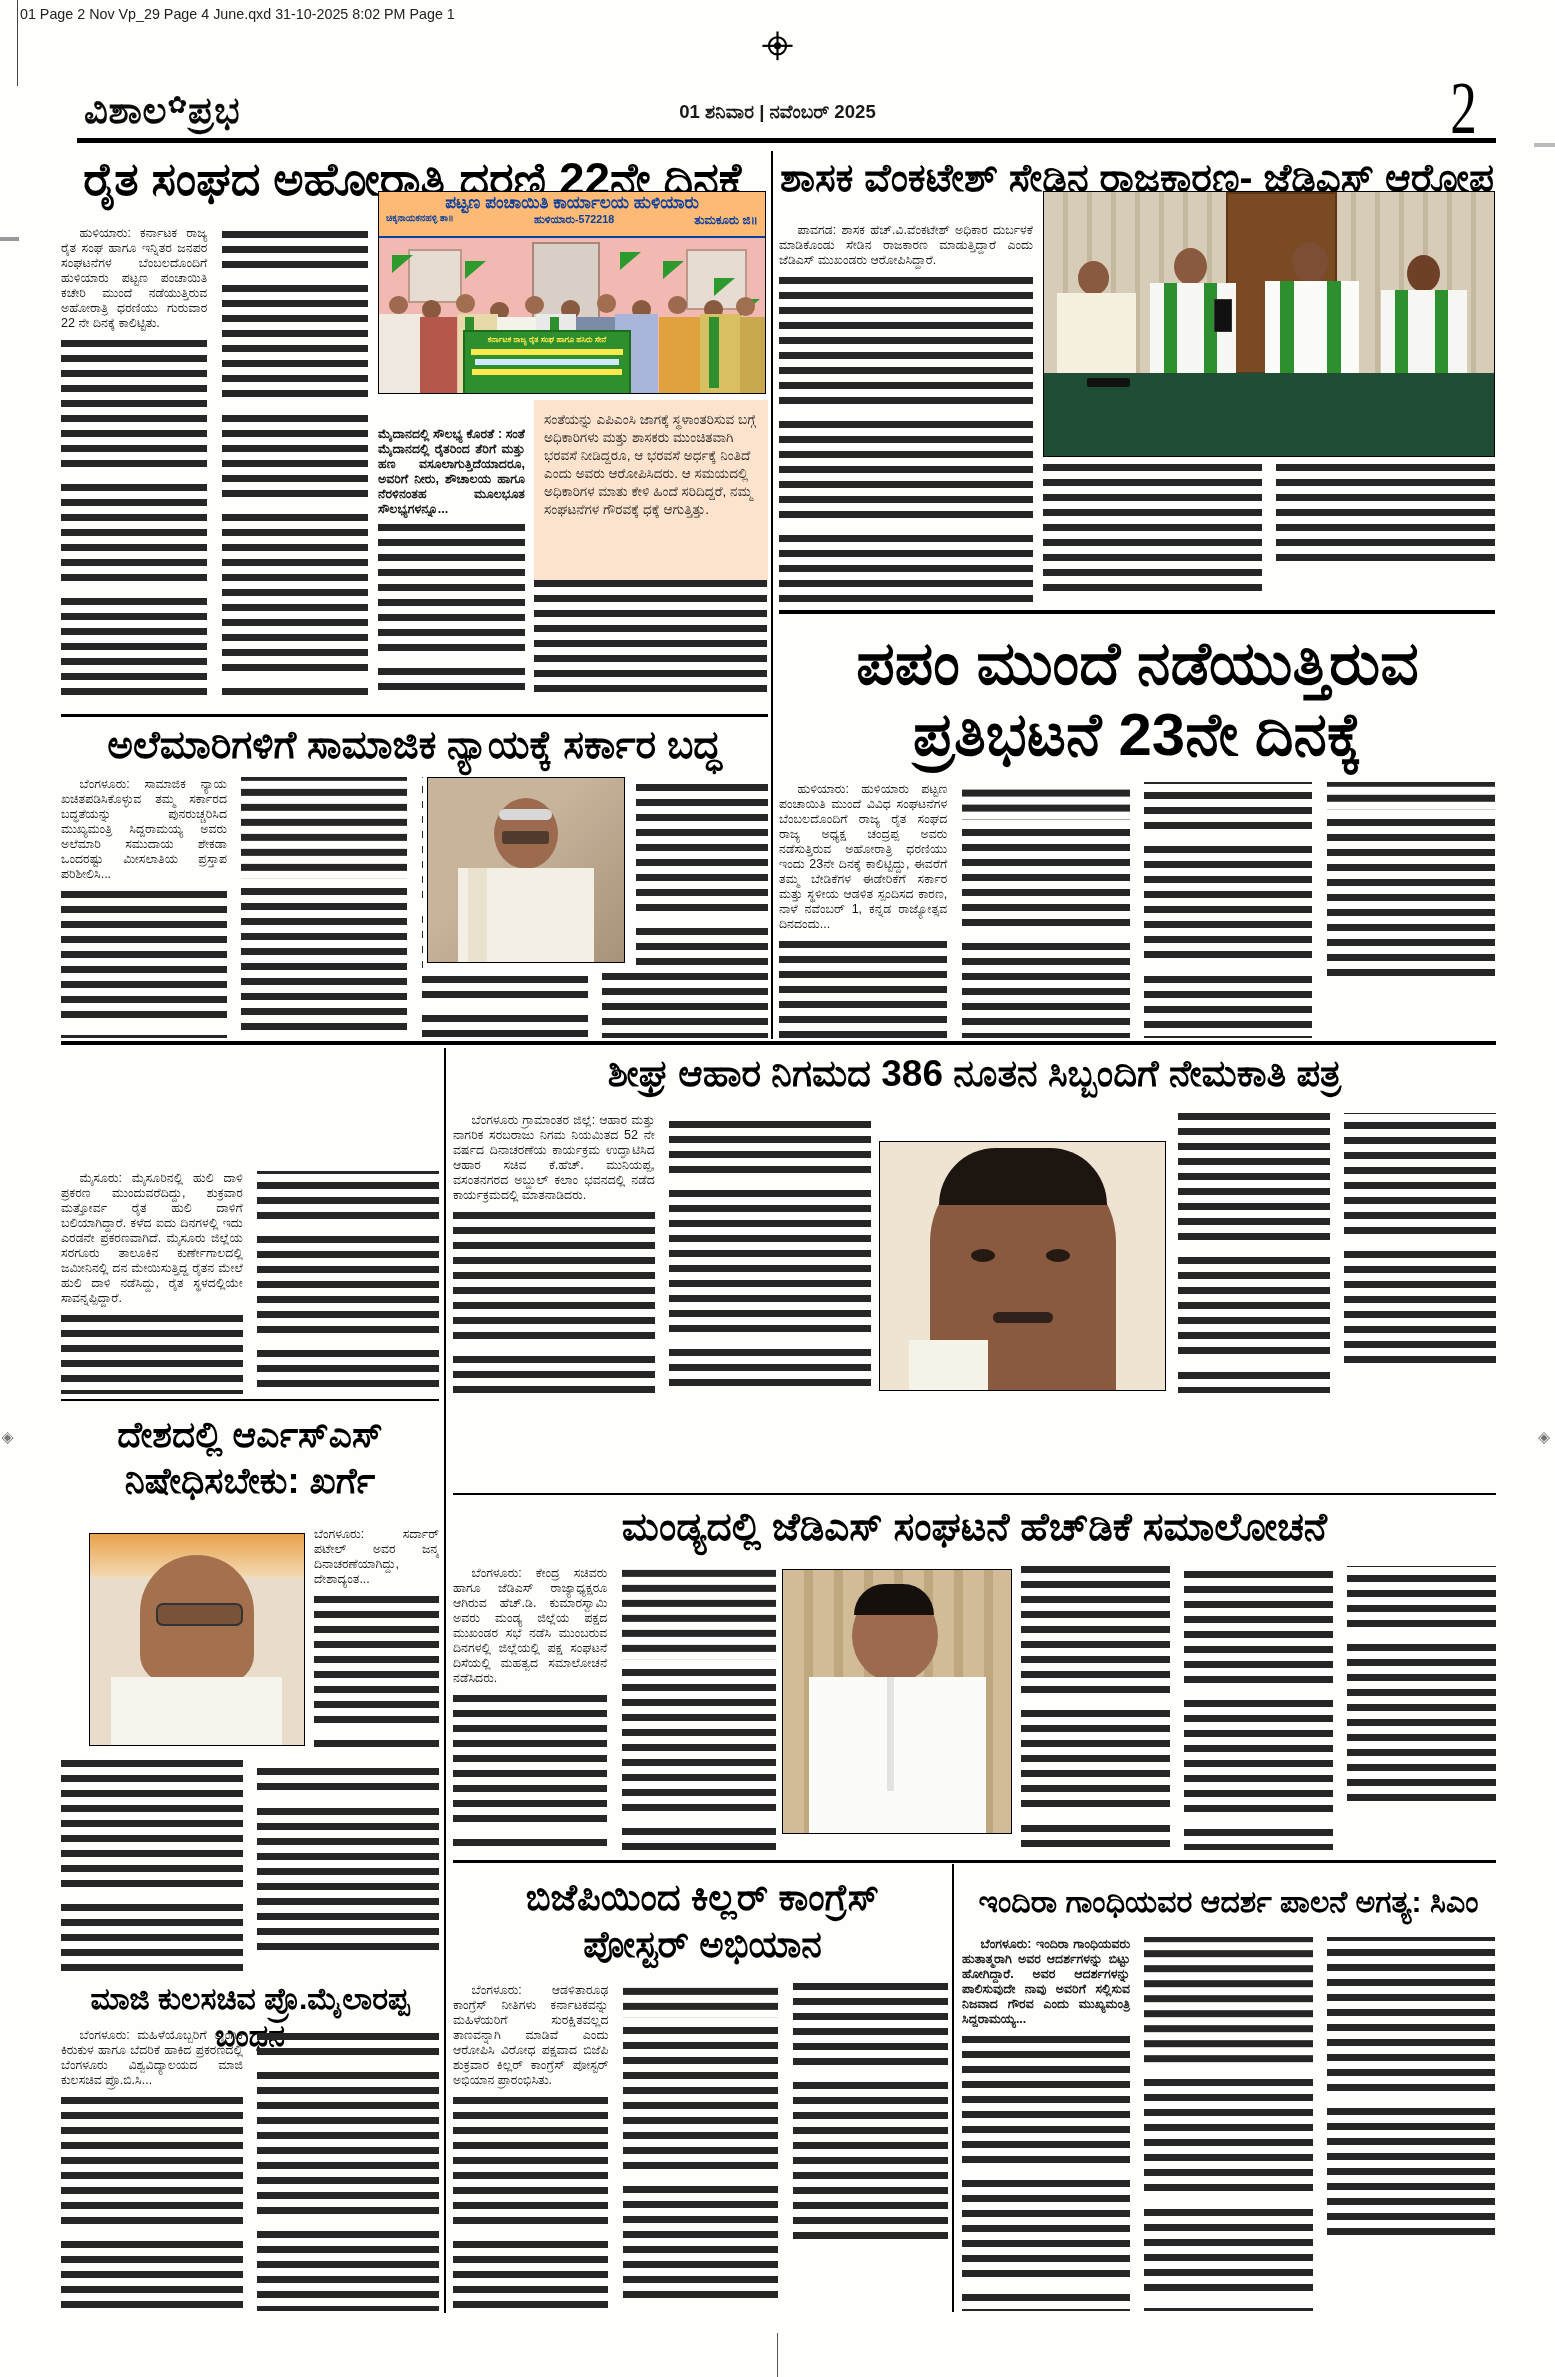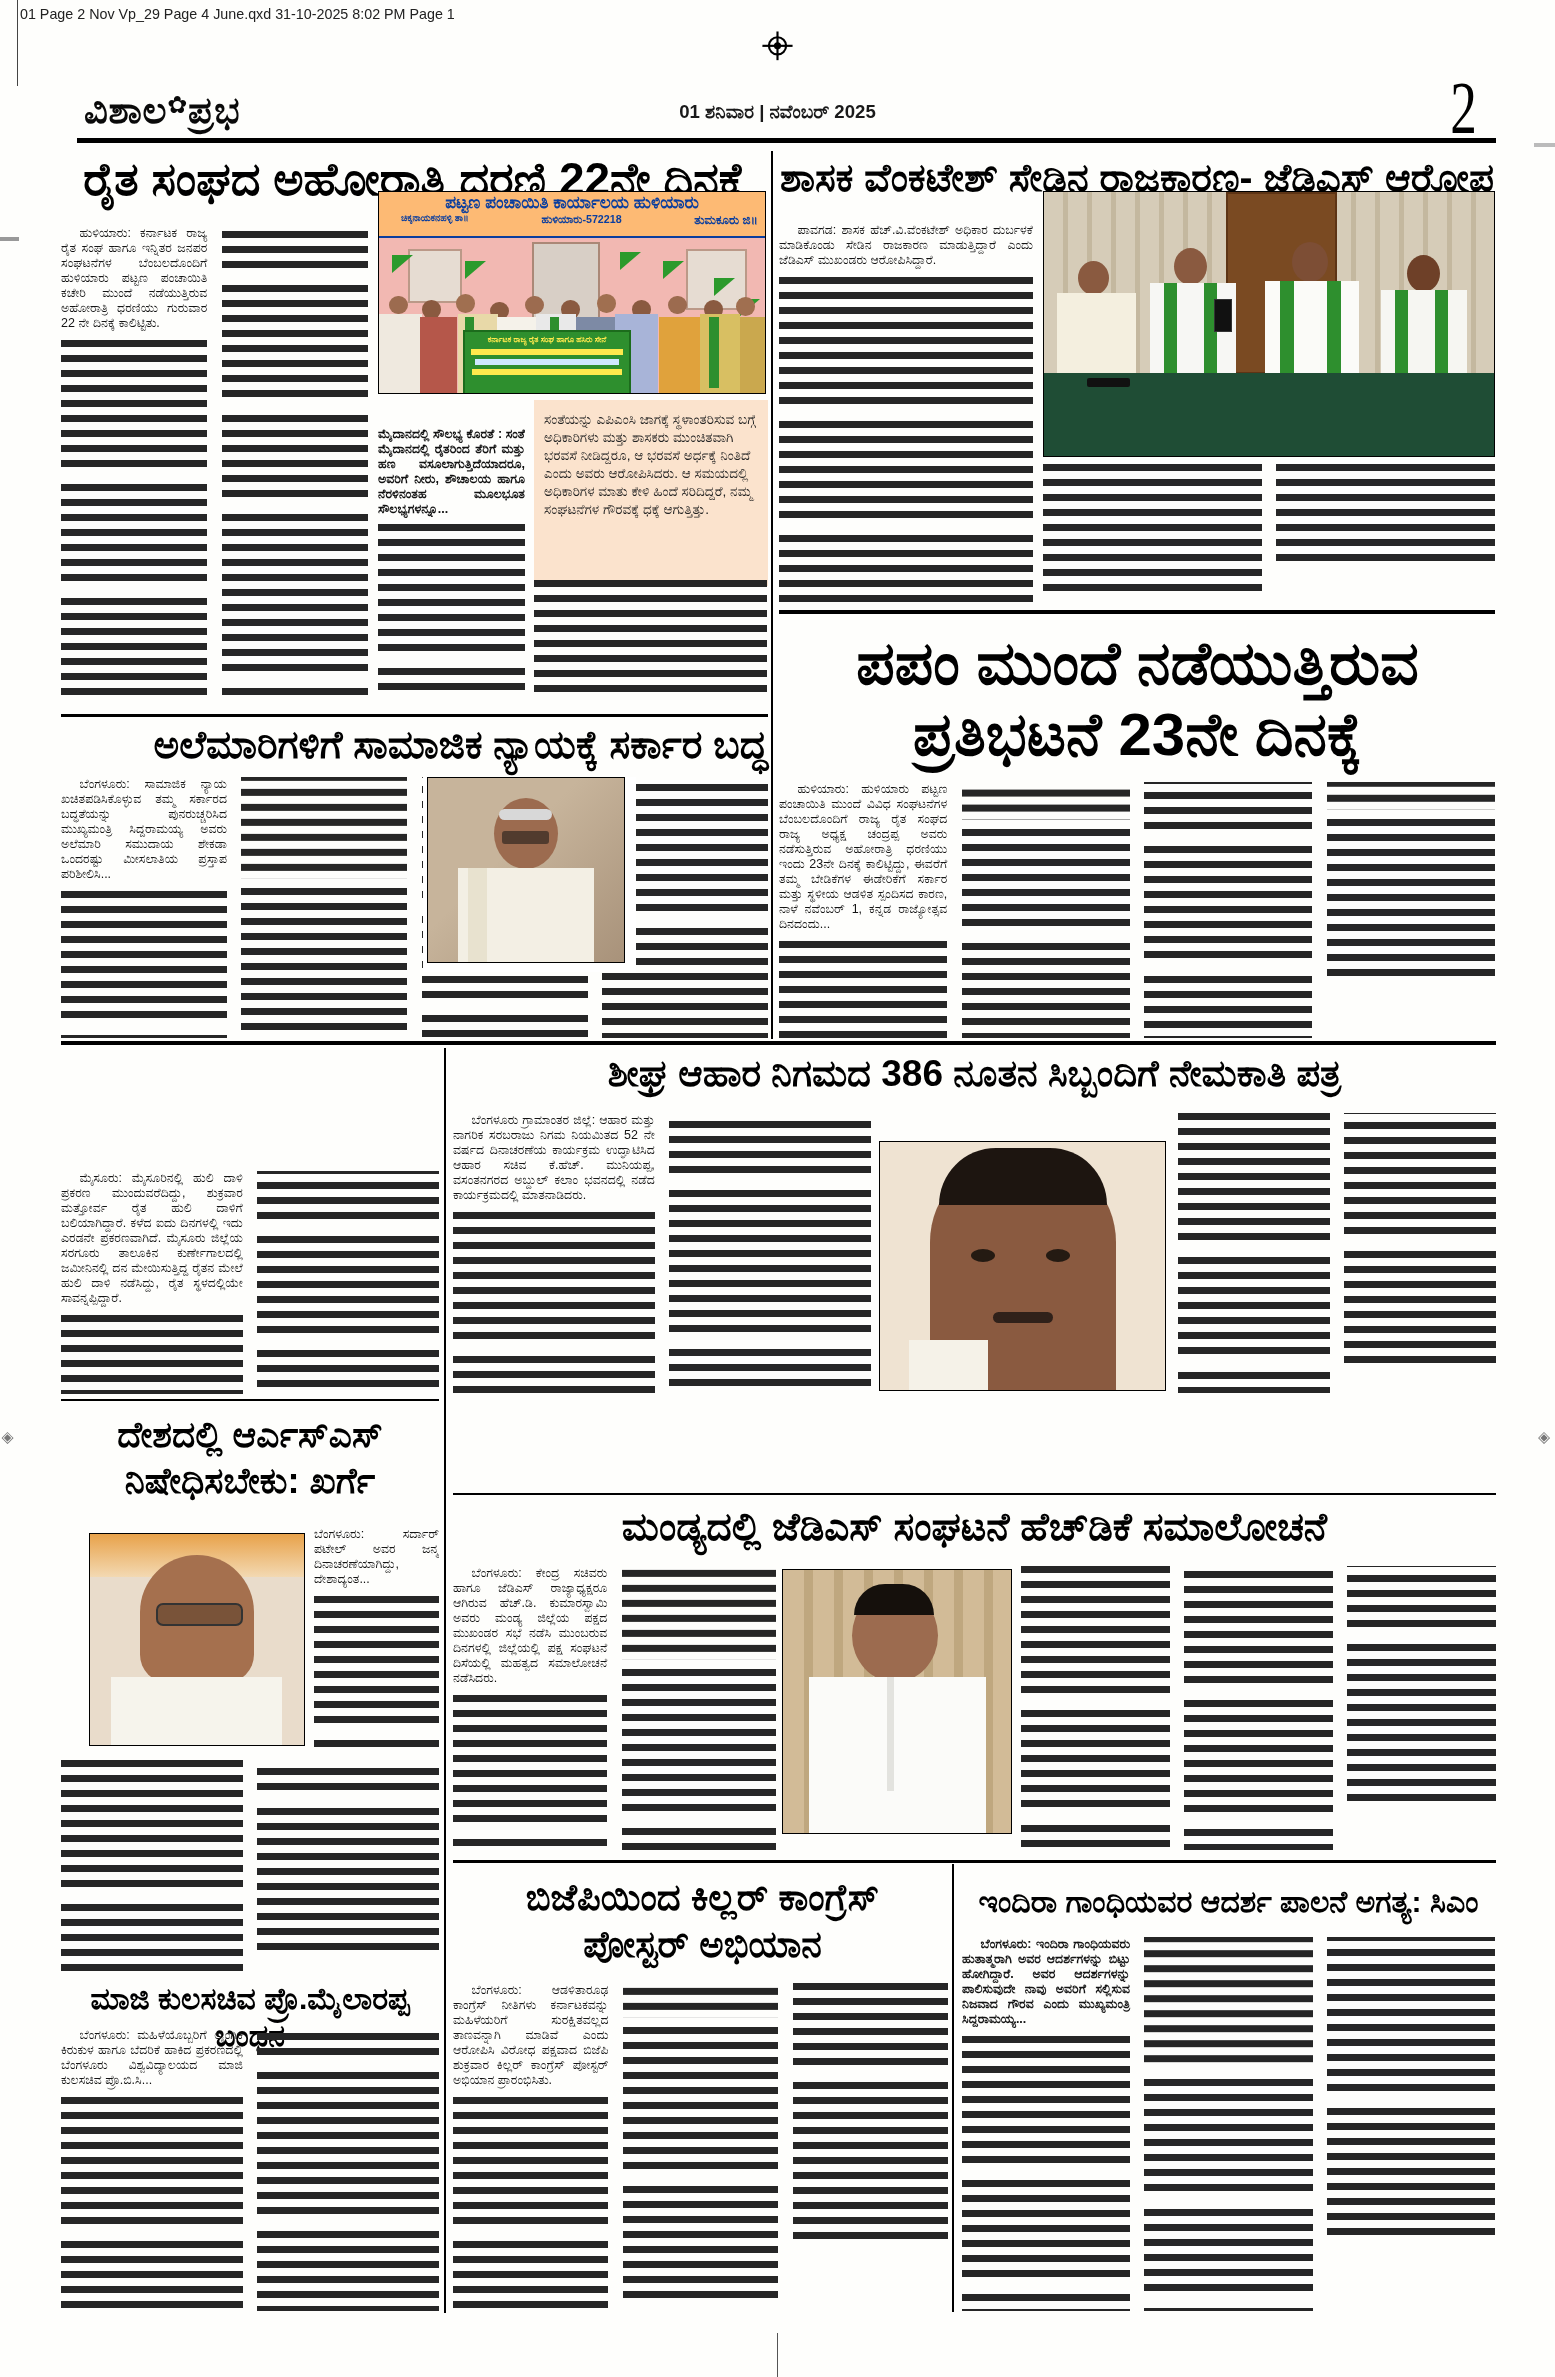--- a/index.html
+++ b/index.html
@@ -53,21 +53,21 @@
   <div class="abs dateline" style="left:0;top:101px;width:1555px;text-align:center;">01 ಶನಿವಾರ | ನವೆಂಬರ್ 2025</div>
   <div class="abs pageno" style="left:1424px;top:66px;width:79px;text-align:center;">2</div>
   <div class="abs rule" style="left:77px;top:138px;width:1419px;height:5px;"></div>
 
   <div class="abs hl" style="left:61px;top:151px;width:707px;font-size:46px;line-height:56px;">ರೈತ ಸಂಘದ ಅಹೋರಾತ್ರಿ ಧರಣಿ 22ನೇ ದಿನಕ್ಕೆ</div>
 
   <div class="abs photo" style="left:378px;top:191px;width:386px;height:201px;background:#f2b8b2;">
     <div style="position:absolute;left:0;top:0;width:100%;height:44px;background:#fdba74;border-bottom:2.9px solid #0b3e9e;">
       <div class="signline" style="font-size:17px;text-align:center;margin-top:1.4px;">ಪಟ್ಟಣ ಪಂಚಾಯಿತಿ ಕಾರ್ಯಾಲಯ ಹುಳಿಯಾರು</div>
       <div style="display:flex;justify-content:space-between;padding:0 7.1px;">
-        <span class="signline" style="font-size:9.3px;margin-left:15px;">ಚಿಕ್ಕನಾಯಕನಹಳ್ಳಿ ತಾ॥</span>
+        <span class="signline" style="font-size:9.3px;">ಚಿಕ್ಕನಾಯಕನಹಳ್ಳಿ ತಾ॥</span>
         <span class="signline" style="font-size:10.7px;">ಹುಳಿಯಾರು-572218</span>
         <span class="signline" style="font-size:12px;">ತುಮಕೂರು ಜಿ॥</span>
       </div>
     </div>
 
     <div style="position:absolute;left:28.5px;top:57px;width:50px;height:50px;background:#e6dcd2;border:2.1px solid #b98;"></div>
     <div style="position:absolute;left:307px;top:57px;width:57px;height:57px;background:#e6dcd2;border:2.1px solid #b98;"></div>
     <div style="position:absolute;left:153px;top:50px;width:64px;height:86px;background:#d8cfc6;border:2.1px solid #a87;"></div>
 
     <div class="flag" style="left:13px;top:63px;"></div>
@@ -198,21 +198,21 @@
         <div class="gk" style="height: 135px;"></div>
         <div class="gk" style="height: 105px;"></div>
         <div class="gk" style="height: 150px;"></div>
         <div class="gk" style="height: 120px;"></div>
         <div class="gk" style="height: 90px;"></div>
         <div class="gk" style="height: 165px;"></div>
       </div>
   </div>
 
   <div class="abs rule" style="left:61px;top:714px;width:707px;height:2.9px;"></div>
-  <div class="abs hl" style="left:61px;top:722px;width:707px;font-size:39px;line-height:46px;text-align:right;">ಅಲೆಮಾರಿಗಳಿಗೆ ಸಾಮಾಜಿಕ ನ್ಯಾಯಕ್ಕೆ ಸರ್ಕಾರ ಬದ್ಧ</div>
+  <div class="abs hl" style="left:61px;top:722px;width:707px;font-size:39px;line-height:46px;">ಅಲೆಮಾರಿಗಳಿಗೆ ಸಾಮಾಜಿಕ ನ್ಯಾಯಕ್ಕೆ ಸರ್ಕಾರ ಬದ್ಧ</div>
   <div class="abs body" style="left:61px;top:777px;width:707px;height:261px;column-count:4;">
     <p class="lead">ಬೆಂಗಳೂರು: ಸಾಮಾಜಿಕ ನ್ಯಾಯ ಖಚಿತಪಡಿಸಿಕೊಳ್ಳುವ ತಮ್ಮ ಸರ್ಕಾರದ ಬದ್ಧತೆಯನ್ನು ಪುನರುಚ್ಚರಿಸಿದ ಮುಖ್ಯಮಂತ್ರಿ ಸಿದ್ದರಾಮಯ್ಯ ಅವರು ಅಲೆಮಾರಿ ಸಮುದಾಯ ಶೇಕಡಾ ಒಂದರಷ್ಟು ಮೀಸಲಾತಿಯ ಪ್ರಸ್ತಾಪ ಪರಿಶೀಲಿಸಿ...</p>
     <div>
         <div class="gk" style="height: 135px;"></div>
         <div class="gk" style="height: 105px;"></div>
         <div class="gk" style="height: 150px;"></div>
         <div class="gk" style="height: 120px;"></div>
         <div class="gk" style="height: 90px;"></div>
         <div class="gk" style="height: 165px;"></div>
         <div class="gk" style="height: 135px;"></div>

